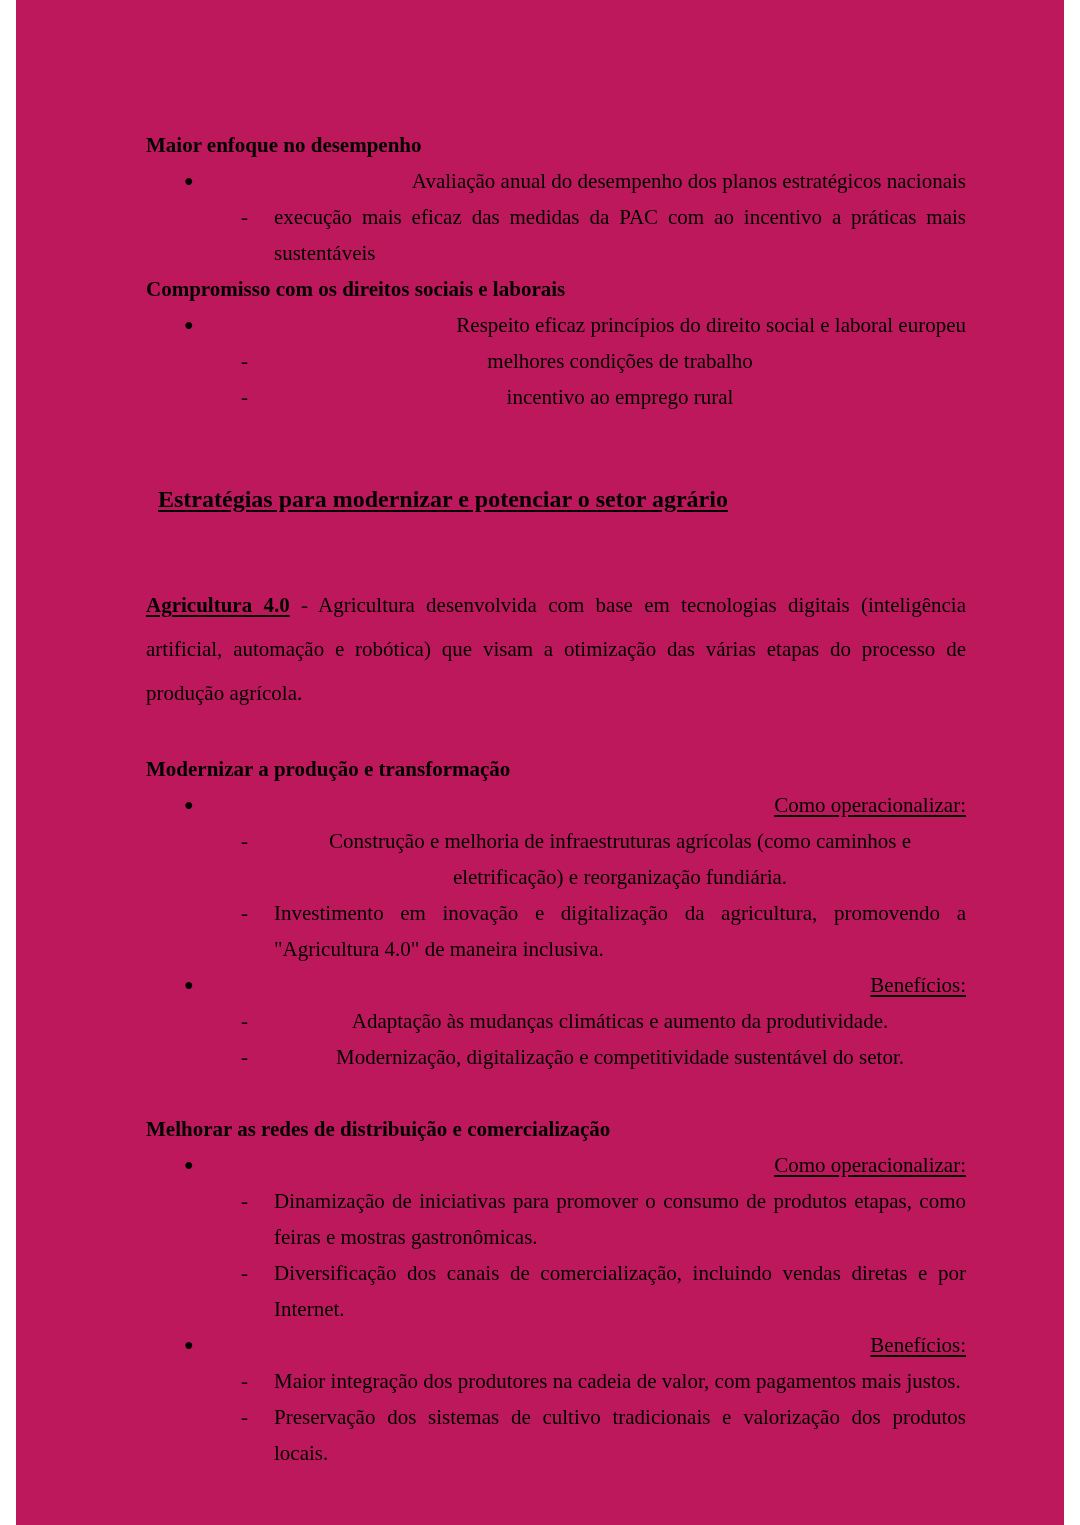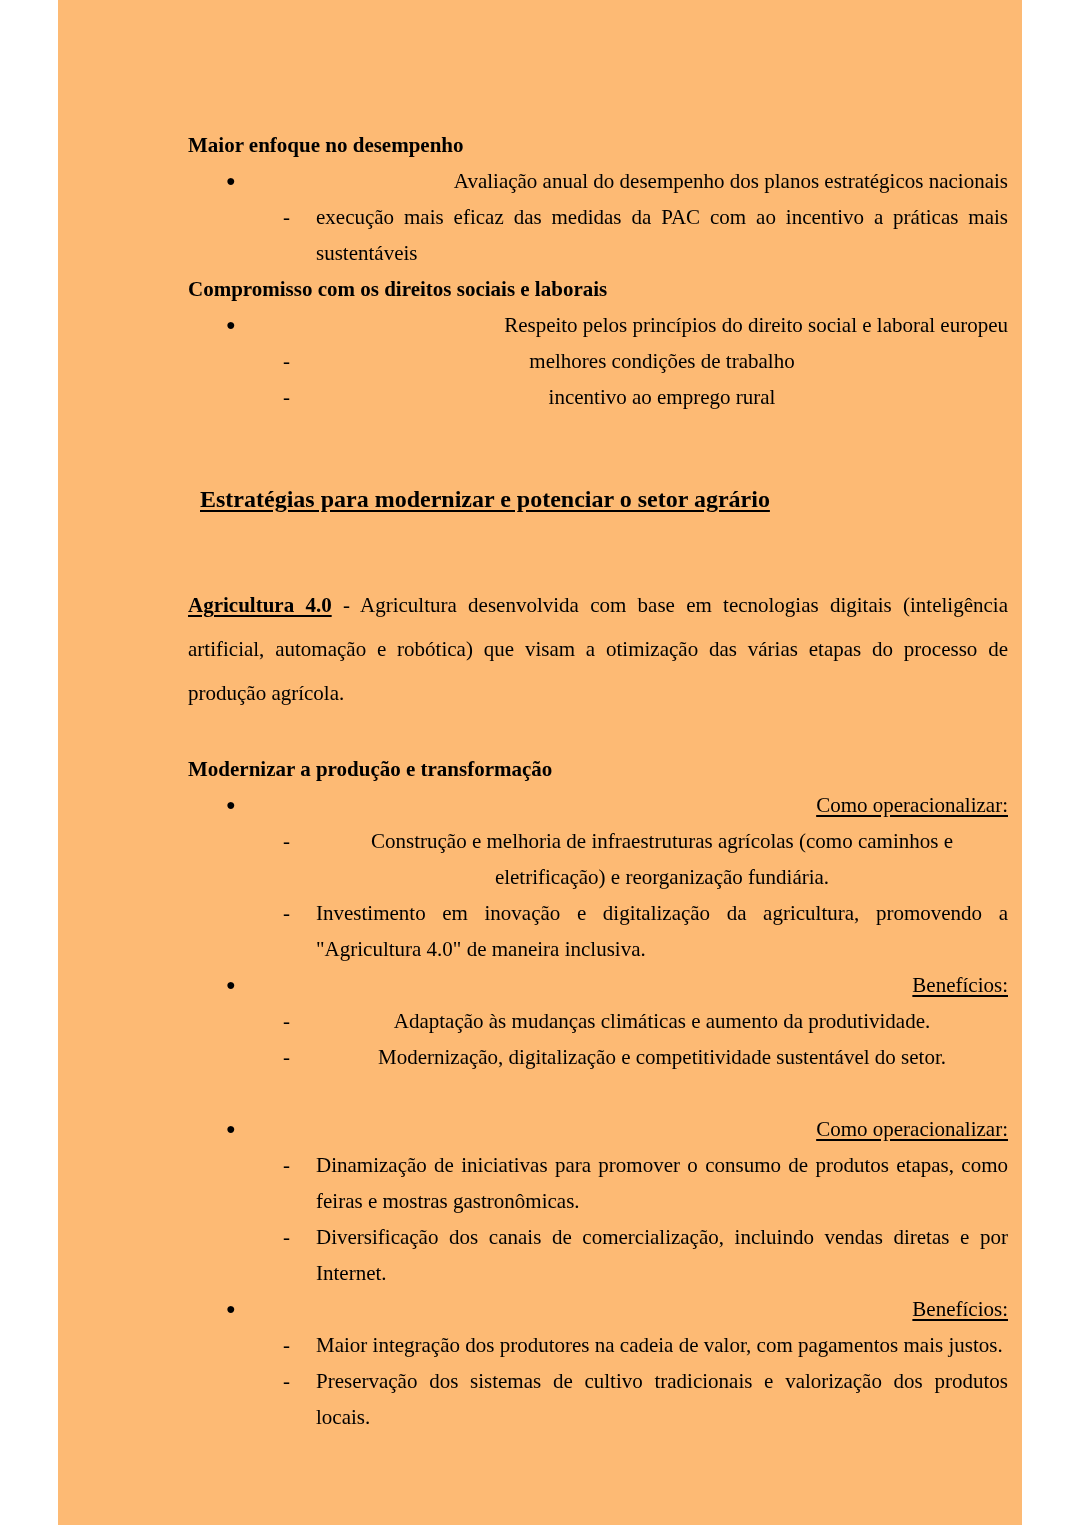--- a/index.html
+++ b/index.html
@@ -3,23 +3,23 @@
 <meta charset="utf-8">
 <title>Documento</title>
 <style>
   html, body {
     margin: 0;
     padding: 0;
     background: #ffffff;
   }
   .page {
     position: relative;
-    width: 964px;
+    width: 1048px;
     height: 1525px;
-    background: #fdba74;
+    background: #be185d;
     margin: 0 auto;
     overflow: hidden;
     font-family: "Liberation Serif", "DejaVu Serif", serif;
     color: #000000;
   }
   .content {
     position: absolute;
     left: 130px;
     top: 127px;
     width: 820px;
@@ -126,21 +126,21 @@
         <span class="marker">-</span>
         <span class="txt">execução mais eficaz das medidas da PAC com ao incentivo a práticas mais sustentáveis</span>
       </div>
     </div>
 
     <div>
       <p class="sub-heading">Compromisso com os direitos sociais e laborais</p>
 
       <div class="lvl1 nojust">
         <span class="marker">●</span>
-        <span class="txt">Respeito pelos princípios do direito social e laboral europeu</span>
+        <span class="txt">Respeito eficaz princípios do direito social e laboral europeu</span>
       </div>
 
       <div class="lvl2 nojust">
         <span class="marker">-</span>
         <span class="txt">melhores condições de trabalho</span>
       </div>
 
       <div class="lvl2 nojust">
         <span class="marker">-</span>
         <span class="txt">incentivo ao emprego rural</span>
@@ -185,20 +185,21 @@
       </div>
       <div class="lvl2 nojust">
         <span class="marker">-</span>
         <span class="txt">Modernização, digitalização e competitividade sustentável do setor.</span>
       </div>
     </div>
 
     <div class="gap"></div>
 
     <div>
+      <p class="sub-heading">Melhorar as redes de distribuição e comercialização</p>
 
       <div class="lvl1 nojust">
         <span class="marker">●</span>
         <span class="txt underlined">Como operacionalizar:</span>
       </div>
       <div class="lvl2">
         <span class="marker">-</span>
         <span class="txt">Dinamização de iniciativas para promover o consumo de produtos etapas, como feiras e mostras gastronômicas.</span>
       </div>
       <div class="lvl2">

